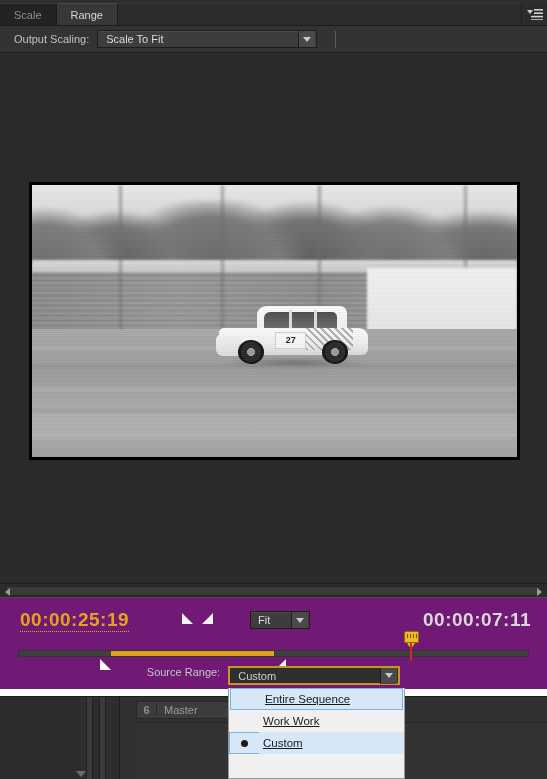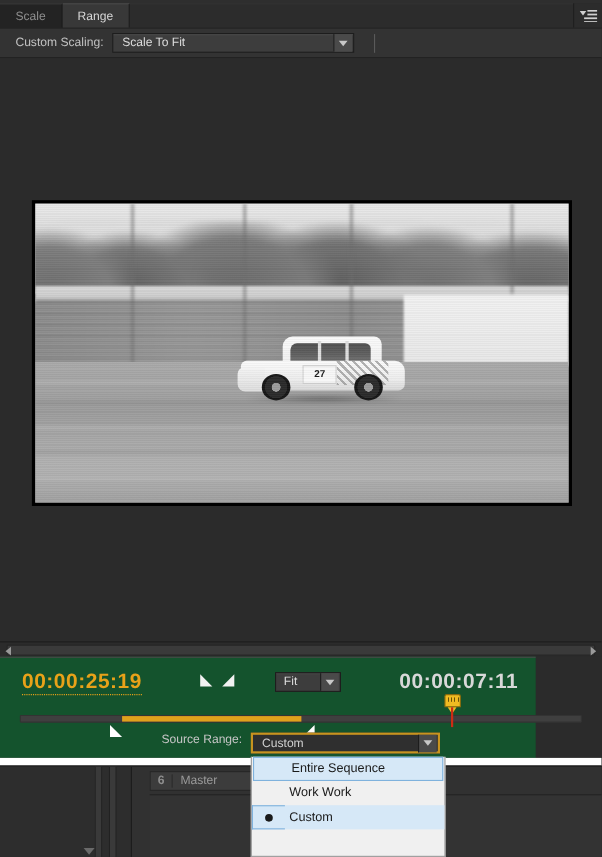--- a/index.html
+++ b/index.html
@@ -214,22 +214,22 @@
   .hscroll-track {
     position:absolute; left:6px; right:6px; top:2px; height:10px;
     background:#3a3a3a; border:1px solid #262626; border-radius:1px;
   }
   .sb-arrow { position:absolute; width:0;height:0; top:4px; }
   .sb-arrow.left { left:5px; border-top:4px solid transparent;border-bottom:4px solid transparent;border-right:5px solid #9a9a9a; }
   .sb-arrow.right{ right:5px; border-top:4px solid transparent;border-bottom:4px solid transparent;border-left:5px solid #9a9a9a; }
 
   
   .transport {
-    position:absolute; left:0; top:597px; width:487px; height:92px;
-    background:#14532d; border-top:1px solid #4a4a4a;
+    position:absolute; left:0; top:597px; width:547px; height:92px;
+    background:#701a75; border-top:1px solid #4a4a4a;
   }
   .tc-left {
     position:absolute; left:20px; top:11px;
     font-family:"Liberation Sans", sans-serif;
     font-size:19px; font-weight:bold; color:#e8a219;
     letter-spacing:0.5px;
     border-bottom:1px dotted #e8a219;
     cursor:text;
   }
   .tc-right {
@@ -309,21 +309,21 @@
     height:22px; display:flex; align-items:center;
     font-size:11.5px; color:#1a1a1a;
     cursor:pointer;
   }
   .dd-check {
     width:30px; height:100%;
     display:flex; align-items:center; justify-content:center;
     flex:none;
   }
   .dd-bullet { width:7px;height:7px;border-radius:50%;background:#1a1a1a; }
-  .dd-text { padding-left:4px; }
+  .dd-text { padding-left:4px;text-decoration:underline; }
   .dd-item.highlight {
     background:#d6e8f7;
     border:1px solid #7fb2dd;
     margin:0 1px;
     height:22px;
   }
   .dd-item.checked { background:#d6e8f7; }
   .dd-item.checked .dd-check { border:1px solid #7fb2dd; border-right:none; height:22px; }
 
   
@@ -383,21 +383,21 @@
         <polygon points="0,1 6,1 3,5" fill="#d0d0d0"></polygon>
         <rect x="7" y="0" width="9" height="1.6" fill="#d0d0d0"></rect>
         <rect x="7" y="3.4" width="9" height="1.6" fill="#d0d0d0"></rect>
         <rect x="4" y="6.8" width="12" height="1.6" fill="#d0d0d0"></rect>
         <rect x="4" y="10.2" width="12" height="1.2" fill="#d0d0d0"></rect>
       </svg>
     </div>
   </div>
 
   <div class="optionsbar">
-    <span class="opt-label">Custom Scaling:</span>
+    <span class="opt-label">Output Scaling:</span>
     <div class="combo" id="source-scaling-combo">
       <span class="combo-text">Scale To Fit</span>
       <span class="combo-arrow">
           <i class="tri-down"></i>
         </span>
     </div>
     <div class="opt-divider"></div>
   </div>
 
   <div class="viewer">

